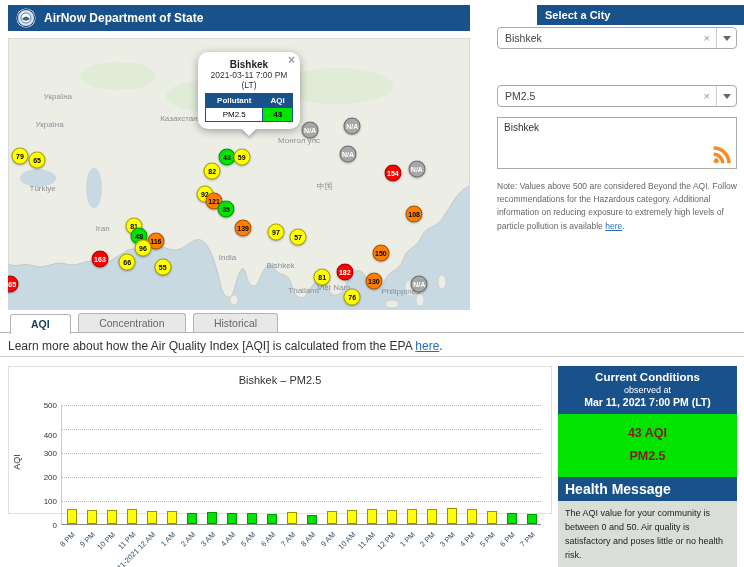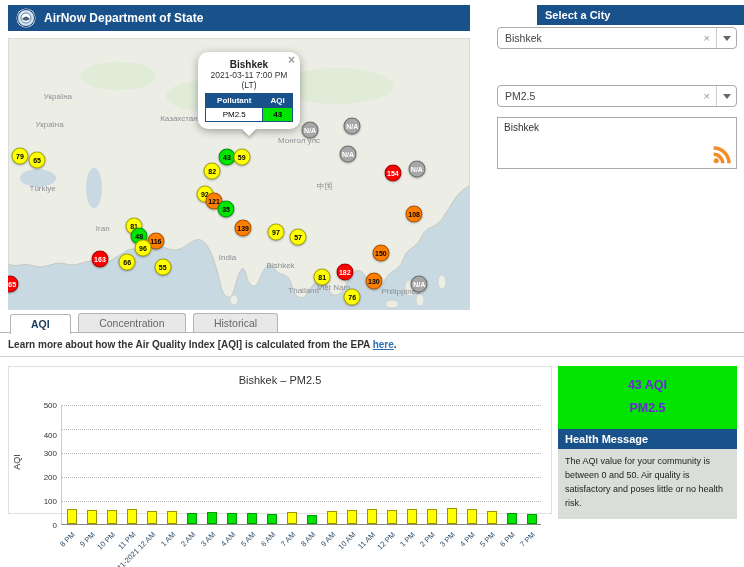--- a/index.html
+++ b/index.html
@@ -62,21 +62,21 @@
 
   
   .tabs { position:absolute; left:0; top:313px; width:744px; height:20px;
     border-bottom:1px solid #b5b5b5; padding-left:10px; }
   .tab { display:inline-block; padding:3px 20px; font-size:10.5px; margin-right:3px;
     border:1px solid #b5b5b5; border-bottom:none; border-radius:3px 3px 0 0;
     background:#e8e8e8; color:#666; cursor:pointer; position:relative; }
   .tab.active { background:#fff; color:#1a3c5c; font-weight:bold; top:1px;
     padding-bottom:4px; }
 
-  .learn { position:absolute; left:8px; top:339px; font-size:10px; color:#333;font-weight:bold; }
+  .learn { position:absolute; left:8px; top:339px; font-size:12px; color:#333; }
   .rule { position:absolute; left:0; top:356px; width:744px; border-top:1px solid #cfcfcf; }
 
   
   .chart-box { position:absolute; left:8px; top:366px; width:544px; height:148px;
     background:#fff; border:1px solid #e0e0e0; }
   .chart-title { position:absolute; left:0; top:7px; width:100%; text-align:center;
     font-size:11px; color:#333; }
   .ylabel { position:absolute; left:-32px; top:90px; width:80px; text-align:center;
     font-size:9px; color:#333; transform:rotate(-90deg); }
   .plot { position:absolute; left:52px; top:38px; width:480px; height:120px;
@@ -88,23 +88,23 @@
     cursor:pointer; }
   .xlab { position:absolute; font-size:7.5px; color:#33506b; white-space:nowrap;
     transform:rotate(-45deg); transform-origin:top right; }
 
   
   .cc { position:absolute; left:558px; top:366px; width:179px; }
   .cc-header { background:#19518a; color:#fff; text-align:center; padding:5px 4px 6px; }
   .cc-header .t1 { font-size:11.5px; font-weight:bold; }
   .cc-header .t2 { font-size:9px; margin-top:2px; }
   .cc-header .t3 { font-size:10.5px; font-weight:bold; margin-top:1px; }
-  .cc-aqibox { background:#00e400; color:#6d28d9; text-align:center; font-weight:bold;
+  .cc-aqibox { background:#00e400; color:#7f1d1d; text-align:center; font-weight:bold;
     font-size:12.5px; line-height:1.8; padding:8px 0 10px; }
-  .cc-health-label { background:#19518a; color:#fff; font-size:11px; font-weight:bold;
+  .cc-health-label { background:#19518a; color:#fff; font-size:14px; font-weight:bold;
     padding:4px 7px; }
   .cc-message { background:#d9ded9; color:#222; font-size:9px; line-height:1.55;
     padding:6px 7px 8px; }
 </style>
 </head>
 <body>
 
 <div class="page">
 
   <div class="hdr-bar">
@@ -234,20 +234,21 @@
       <span>Bishkek</span>
       <span class="rss">
         <svg width="20" height="20" viewBox="0 0 24 24">
           <circle cx="5" cy="19" r="3" fill="#f28c28"></circle>
           <path d="M2 9 a13 13 0 0 1 13 13 h-4.2 a8.8 8.8 0 0 0 -8.8 -8.8 Z" fill="#f28c28"></path>
           <path d="M2 1.5 a20.5 20.5 0 0 1 20.5 20.5 h-4.2 a16.3 16.3 0 0 0 -16.3 -16.3 Z" fill="#f28c28"></path>
         </svg>
       </span>
     </div>
 
+    <div class="note"><span>Note: Values above 500 are considered Beyond the AQI. Follow recommendations for the Hazardous category. Additional information on reducing exposure to extremely high levels of particle pollution is available </span><a class="lnk">here</a><span>.</span></div>
   </div>
 
   <div class="tabs">
     <span class="tab active">AQI</span>
     <span class="tab">Concentration</span>
     <span class="tab">Historical</span>
   </div>
 
   <div class="learn"><span>Learn more about how the Air Quality Index [AQI] is calculated from the EPA </span><a class="lnk">here</a><span>.</span></div>
 
@@ -313,20 +314,25 @@
       <div class="xlab" style="right: 140px; top: 163px;">1 PM</div>
       <div class="xlab" style="right: 120px; top: 163px;">2 PM</div>
       <div class="xlab" style="right: 100px; top: 163px;">3 PM</div>
       <div class="xlab" style="right: 80px; top: 163px;">4 PM</div>
       <div class="xlab" style="right: 60px; top: 163px;">5 PM</div>
       <div class="xlab" style="right: 40px; top: 163px;">6 PM</div>
       <div class="xlab" style="right: 20px; top: 163px;">7 PM</div>
     </div>
 
   <div class="cc">
+    <div class="cc-header">
+      <div class="t1">Current Conditions</div>
+      <div class="t2">observed at</div>
+      <div class="t3">Mar 11, 2021 7:00 PM (LT)</div>
+    </div>
     <div class="cc-aqibox">
       <div>43 AQI</div>
       <div>PM2.5</div>
     </div>
     <div class="cc-health-label">Health Message</div>
     <div class="cc-message">The AQI value for your community is between 0 and 50. Air quality is satisfactory and poses little or no health risk.</div>
   </div>
 
 </div>
 

